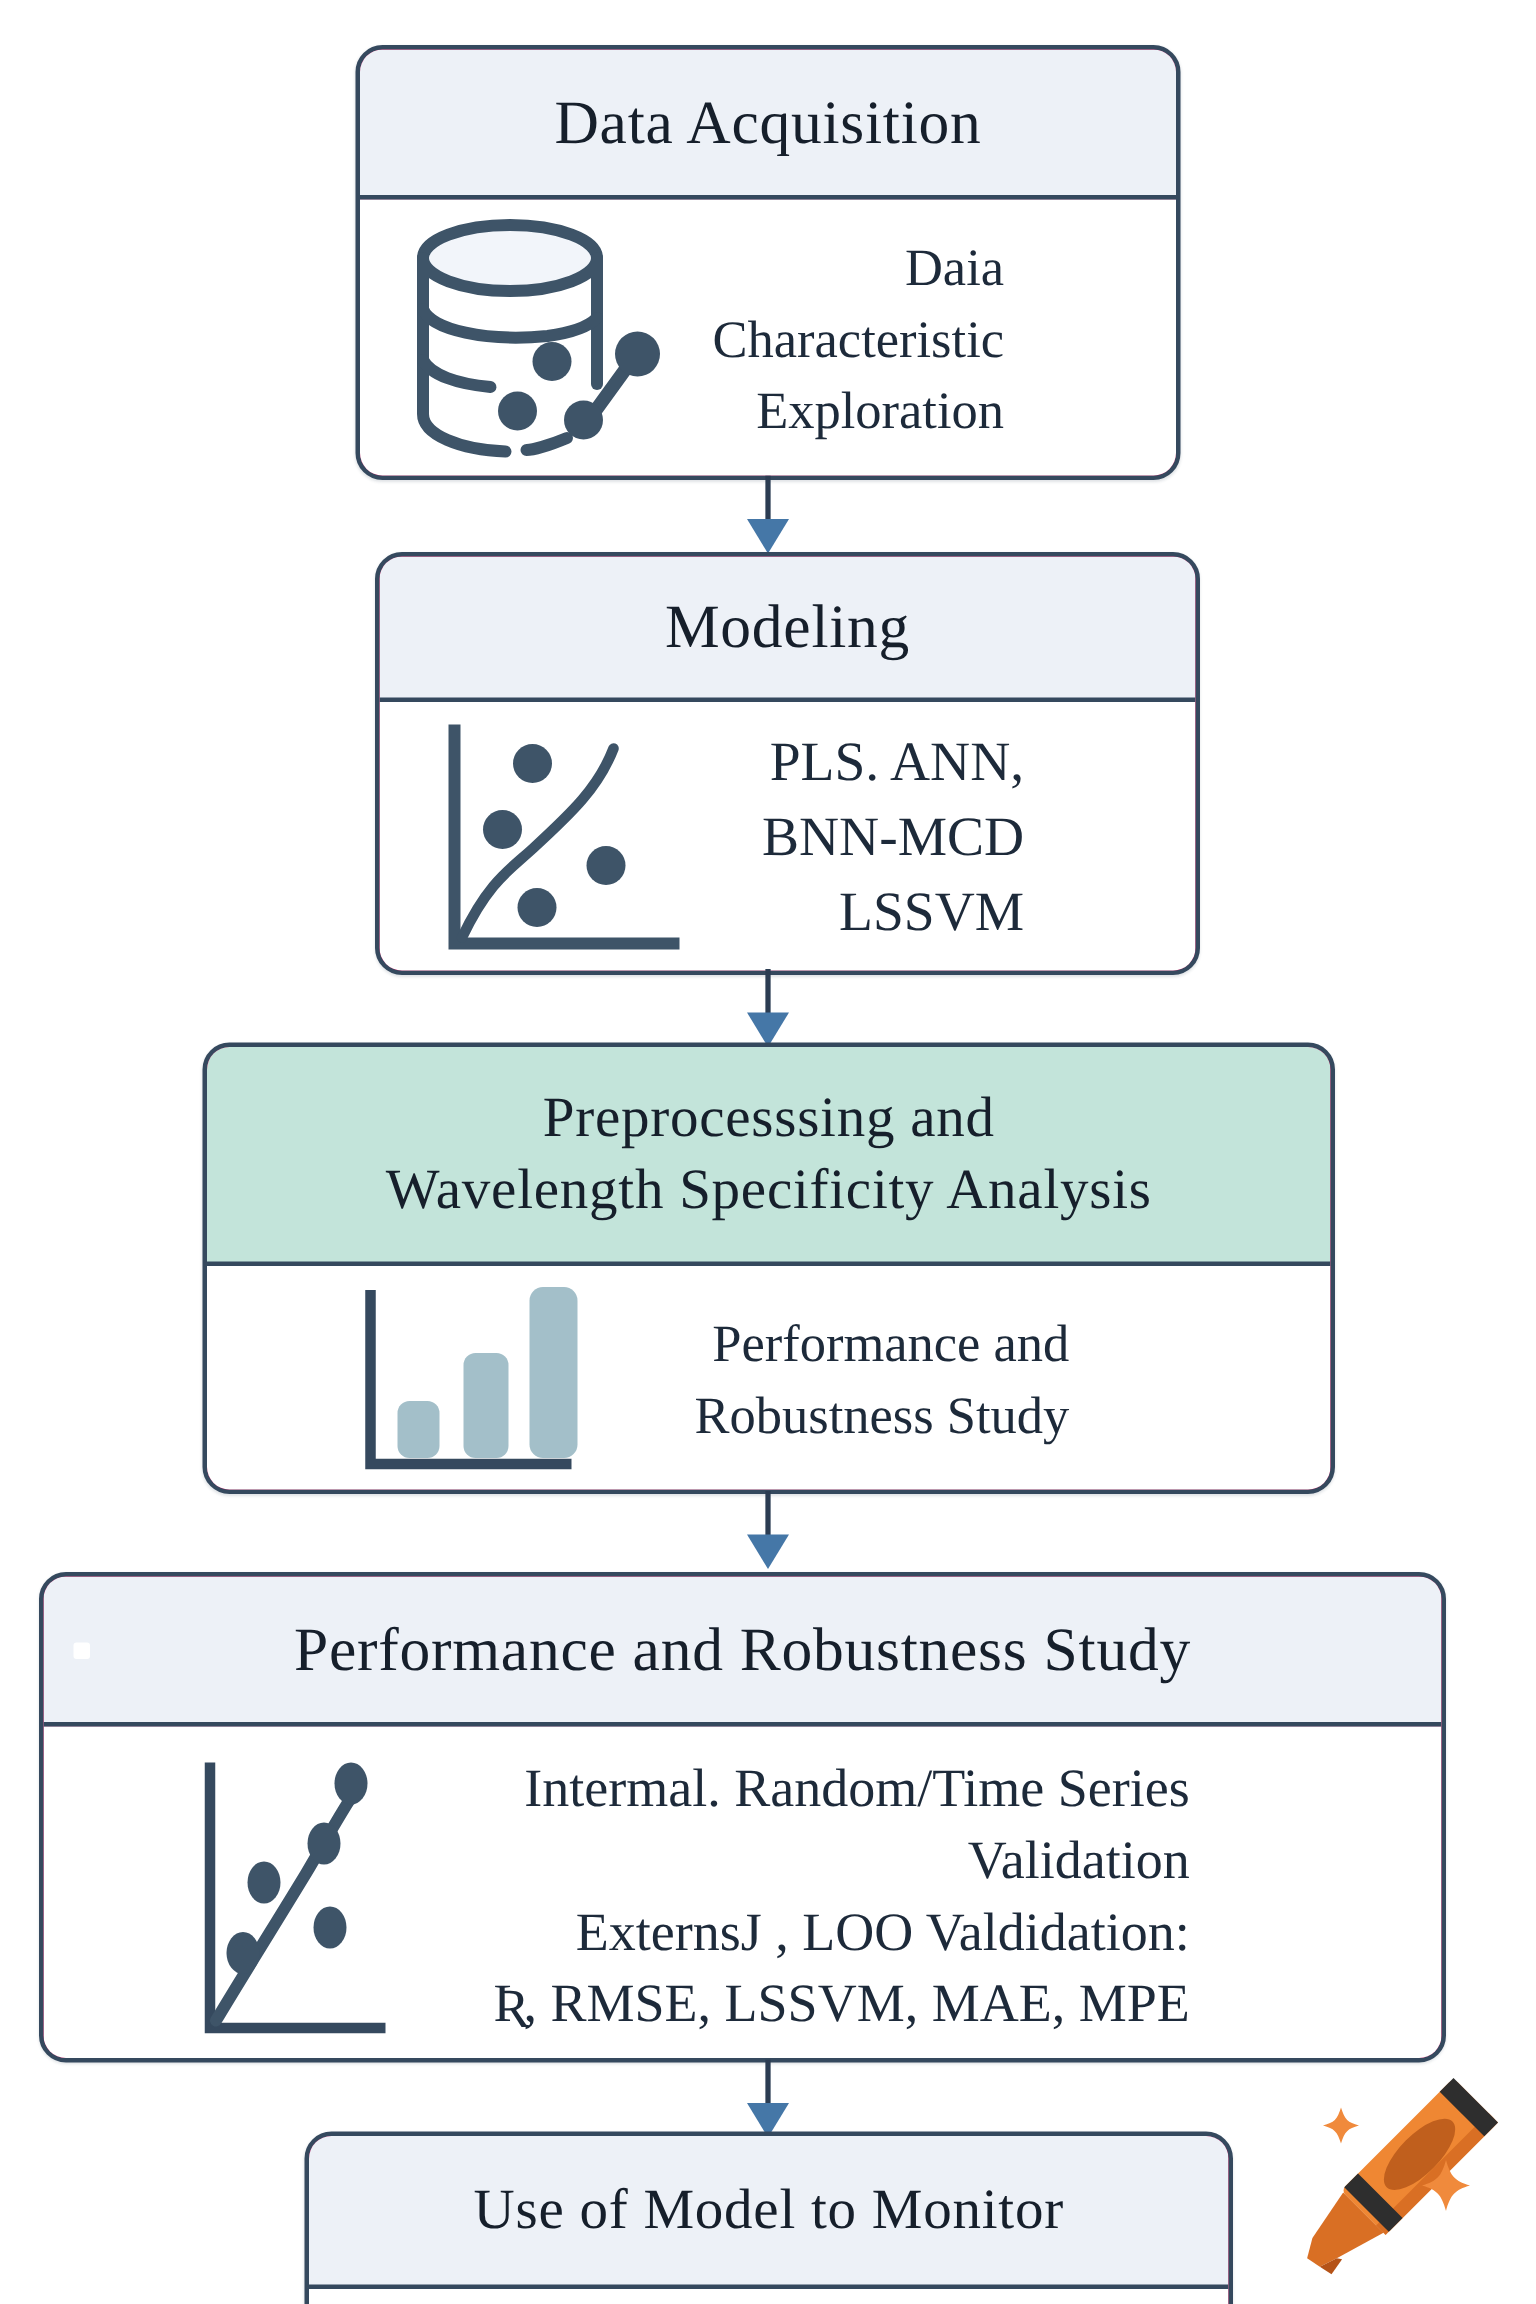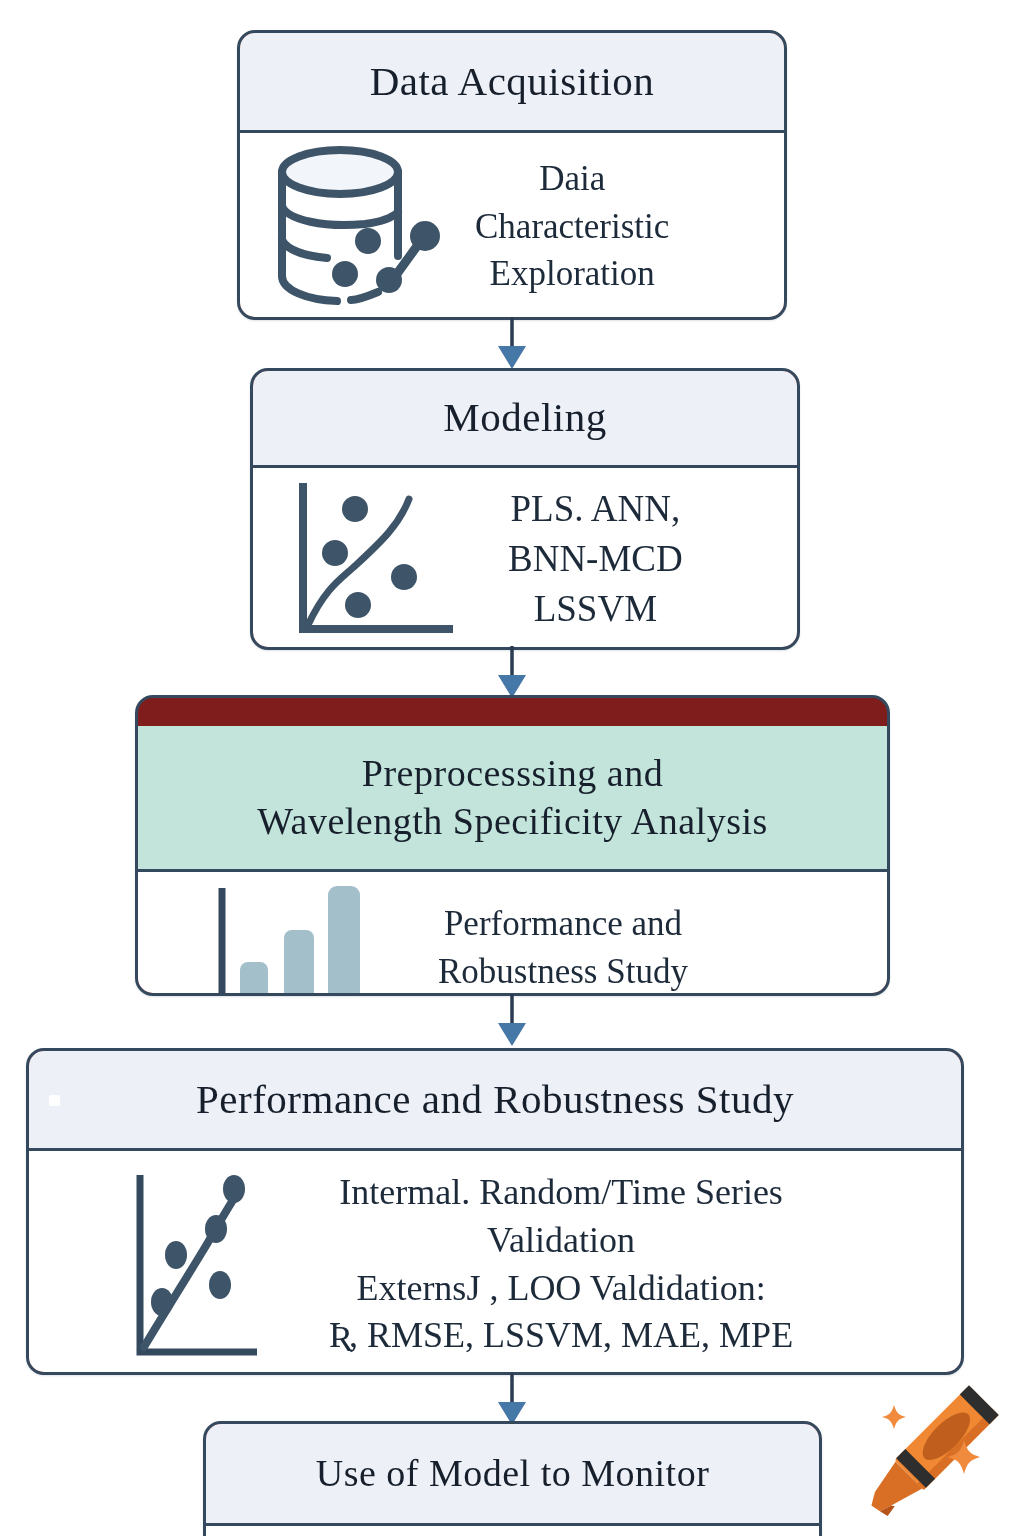--- a/index.html
+++ b/index.html
@@ -9,55 +9,55 @@
     background: #ffffff;
     font-family: "Liberation Serif", serif;
     color: #18222f;
   }
   .stage { position: relative; width: 1024px; height: 1536px; }
 
   .box {
     position: absolute;
     border: 3px solid #35495e;
     border-radius: 18px;
-    background: #7f1d1d;
+    background: #be185d;
     overflow: hidden;
     box-sizing: border-box;
     box-shadow: 0 1px 2px rgba(40,60,80,0.15);
   }
   .box-header {
     background: #edf1f7;
     border-bottom: 3px solid #35495e;
     display: flex; flex-direction: column;
     align-items: center; justify-content: center;
     text-align: center;
     position: relative;
   }
-  .box-header.green { background: #c3e4da; margin-top: 28px; }
+  .box-header.green { background: #c3e4da; }
   .box-title {
     font-size: 41px;
     letter-spacing: 0.5px;
     color: #161f2b;
     line-height: 1.25;
   }
   .box-title.small { font-size: 38px; }
   .box-body {
     display: flex;
     align-items: center;
     background: #ffffff;
   }
   .icon-wrap {
     display: flex; align-items: center; justify-content: center;
     flex: 0 0 auto;
   }
   .body-text {
     font-size: 35px;
     line-height: 1.36;
     color: #1d2a3a;
-    text-align: center;
+    text-align: right;
   }
   .body-text .line { display: block; }
 
   .arrow { position: absolute; width: 40px; height: 52px; }
 
   .speck {
     position: absolute;
     width: 11px; height: 11px;
     background: #ffffff;
     border-radius: 2px;
@@ -129,21 +129,21 @@
   <svg class="arrow" style="left:492px; top:646px;" viewBox="0 0 40 52">
     <line x1="20" y1="0" x2="20" y2="32" stroke="#2b3c52" stroke-width="3.5"></line>
     <polygon points="6,29 34,29 20,52" fill="#4577a7"></polygon>
   </svg>
 
   <div class="box" style="left:135px; top:695px; width:755px; height:301px;">
     <div class="box-header green" style="height:143px;">
       <div class="box-title small">Preprocesssing and</div>
       <div class="box-title small">Wavelength Specificity Analysis</div>
     </div>
-    <div class="box-body" style="height:152px;">
+    <div class="box-body" style="height:152px;padding-left:25px;">
       <div class="icon-wrap" style="width:300px;">
         <svg width="160" height="128" viewBox="0 0 160 128" fill="none">
           <path d="M14 4 V120 H148" stroke="#35495e" stroke-width="7" fill="none"></path>
           <rect x="32" y="78" width="28" height="38" rx="8" fill="#a3bfc9"></rect>
           <rect x="76" y="46" width="30" height="70" rx="8" fill="#a3bfc9"></rect>
           <rect x="120" y="2" width="32" height="114" rx="9" fill="#a3bfc9"></rect>
         </svg>
       </div>
       <div class="body-text">
         <span class="line">Performance and</span>

